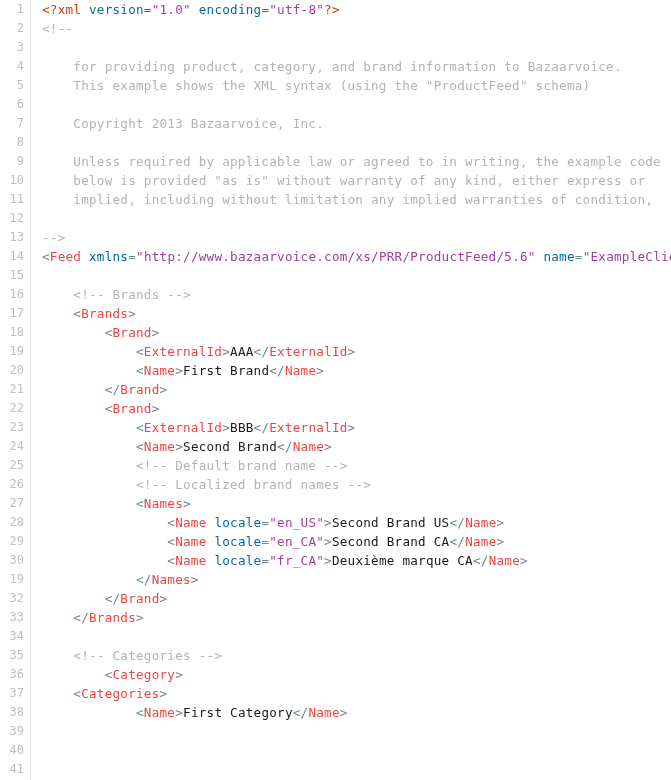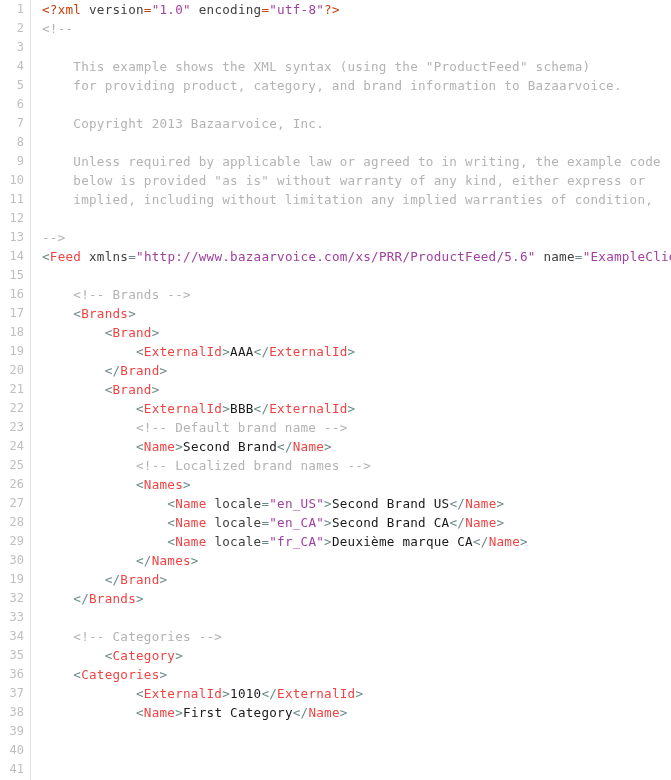--- a/index.html
+++ b/index.html
@@ -62,21 +62,21 @@
     padding-left: 11px;
     color: #222222;
     font-family: "DejaVu Sans Mono", "Liberation Mono", monospace;
     letter-spacing: 0.02em;
   }
 
   
   .c-comment  { color: #b3b3b3; }
   .c-punct    { color: #6a8a8a; }
   .c-tag      { color: #ef4444; }
-  .c-attr     { color: #404040; }
+  .c-attr     { color: #0369a1; }
   .c-string   { color: #a040a0; }
   .c-text     { color: #1a1a1a; margin-top: 32px; }
   .c-pi       { color: #c2410c; }
 </style>
 </head>
 <body>
 
 <div id="editor">
   <div id="gutter">
       <div class="ln">1</div>
@@ -118,49 +118,49 @@
       <div class="ln">37</div>
       <div class="ln">38</div>
       <div class="ln">39</div>
       <div class="ln">40</div>
       <div class="ln">41</div>
     </div>
   <div id="code">
       <div class="line"><span class="c-pi">&lt;?xml </span><span class="c-attr">version</span><span class="c-pi">=</span><span class="c-string">"1.0"</span><span class="c-pi"> </span><span class="c-attr">encoding</span><span class="c-pi">=</span><span class="c-string">"utf-8"</span><span class="c-pi">?&gt;</span></div>
       <div class="line"><span class="c-comment">&lt;!--</span></div>
       <div class="line"><span class="c-comment"></span></div>
+      <div class="line"><span class="c-comment">    for providing product, category, and brand information to Bazaarvoice.</span></div>
       <div class="line"><span class="c-comment">    This example shows the XML syntax (using the "ProductFeed" schema)</span></div>
-      <div class="line"><span class="c-comment">    for providing product, category, and brand information to Bazaarvoice.</span></div>
       <div class="line"><span class="c-comment"></span></div>
       <div class="line"><span class="c-comment">    Copyright 2013 Bazaarvoice, Inc.</span></div>
       <div class="line"><span class="c-comment"></span></div>
       <div class="line"><span class="c-comment">    Unless required by applicable law or agreed to in writing, the example code</span></div>
       <div class="line"><span class="c-comment">    below is provided "as is" without warranty of any kind, either express or</span></div>
       <div class="line"><span class="c-comment">    implied, including without limitation any implied warranties of condition,</span></div>
       <div class="line"><span class="c-comment"></span></div>
       <div class="line"><span class="c-comment">--&gt;</span></div>
       <div class="line"><span class="c-punct">&lt;</span><span class="c-tag">Feed</span><span class="c-text"> </span><span class="c-attr">xmlns</span><span class="c-punct">=</span><span class="c-string">"http://www.bazaarvoice.com/xs/PRR/ProductFeed/5.6"</span><span class="c-text"> </span><span class="c-attr">name</span><span class="c-punct">=</span><span class="c-string">"ExampleClient"</span></div>
       <div class="line"><span class="c-text"></span></div>
       <div class="line"><span class="c-comment">    &lt;!-- Brands --&gt;</span></div>
       <div class="line"><span class="c-text">    </span><span class="c-punct">&lt;</span><span class="c-tag">Brands</span><span class="c-punct">&gt;</span></div>
       <div class="line"><span class="c-text">        </span><span class="c-punct">&lt;</span><span class="c-tag">Brand</span><span class="c-punct">&gt;</span></div>
       <div class="line"><span class="c-text">            </span><span class="c-punct">&lt;</span><span class="c-tag">ExternalId</span><span class="c-punct">&gt;</span><span class="c-text">AAA</span><span class="c-punct">&lt;/</span><span class="c-tag">ExternalId</span><span class="c-punct">&gt;</span></div>
+      <div class="line"><span class="c-text">            </span><span class="c-punct">&lt;</span><span class="c-tag">Name</span><span class="c-punct">&gt;</span><span class="c-text">First Brand</span><span class="c-punct">&lt;/</span><span class="c-tag">Name</span><span class="c-punct">&gt;</span></div>
       <div class="line"><span class="c-text">        </span><span class="c-punct">&lt;/</span><span class="c-tag">Brand</span><span class="c-punct">&gt;</span></div>
       <div class="line"><span class="c-text">        </span><span class="c-punct">&lt;</span><span class="c-tag">Brand</span><span class="c-punct">&gt;</span></div>
       <div class="line"><span class="c-text">            </span><span class="c-punct">&lt;</span><span class="c-tag">ExternalId</span><span class="c-punct">&gt;</span><span class="c-text">BBB</span><span class="c-punct">&lt;/</span><span class="c-tag">ExternalId</span><span class="c-punct">&gt;</span></div>
+      <div class="line"><span class="c-text">            </span><span class="c-punct">&lt;</span><span class="c-tag">Name</span><span class="c-punct">&gt;</span><span class="c-text">Second Brand</span><span class="c-punct">&lt;/</span><span class="c-tag">Name</span><span class="c-punct">&gt;</span></div>
       <div class="line"><span class="c-comment">            &lt;!-- Default brand name --&gt;</span></div>
-      <div class="line"><span class="c-text">            </span><span class="c-punct">&lt;</span><span class="c-tag">Name</span><span class="c-punct">&gt;</span><span class="c-text">Second Brand</span><span class="c-punct">&lt;/</span><span class="c-tag">Name</span><span class="c-punct">&gt;</span></div>
       <div class="line"><span class="c-comment">            &lt;!-- Localized brand names --&gt;</span></div>
       <div class="line"><span class="c-text">            </span><span class="c-punct">&lt;</span><span class="c-tag">Names</span><span class="c-punct">&gt;</span></div>
       <div class="line"><span class="c-text">                </span><span class="c-punct">&lt;</span><span class="c-tag">Name</span><span class="c-text"> </span><span class="c-attr">locale</span><span class="c-punct">=</span><span class="c-string">"en_US"</span><span class="c-punct">&gt;</span><span class="c-text">Second Brand US</span><span class="c-punct">&lt;/</span><span class="c-tag">Name</span><span class="c-punct">&gt;</span></div>
       <div class="line"><span class="c-text">                </span><span class="c-punct">&lt;</span><span class="c-tag">Name</span><span class="c-text"> </span><span class="c-attr">locale</span><span class="c-punct">=</span><span class="c-string">"en_CA"</span><span class="c-punct">&gt;</span><span class="c-text">Second Brand CA</span><span class="c-punct">&lt;/</span><span class="c-tag">Name</span><span class="c-punct">&gt;</span></div>
       <div class="line"><span class="c-text">                </span><span class="c-punct">&lt;</span><span class="c-tag">Name</span><span class="c-text"> </span><span class="c-attr">locale</span><span class="c-punct">=</span><span class="c-string">"fr_CA"</span><span class="c-punct">&gt;</span><span class="c-text">Deuxième marque CA</span><span class="c-punct">&lt;/</span><span class="c-tag">Name</span><span class="c-punct">&gt;</span></div>
       <div class="line"><span class="c-text">            </span><span class="c-punct">&lt;/</span><span class="c-tag">Names</span><span class="c-punct">&gt;</span></div>
       <div class="line"><span class="c-text">        </span><span class="c-punct">&lt;/</span><span class="c-tag">Brand</span><span class="c-punct">&gt;</span></div>
       <div class="line"><span class="c-text">    </span><span class="c-punct">&lt;/</span><span class="c-tag">Brands</span><span class="c-punct">&gt;</span></div>
       <div class="line"><span class="c-text"></span></div>
       <div class="line"><span class="c-comment">    &lt;!-- Categories --&gt;</span></div>
       <div class="line"><span class="c-text">        </span><span class="c-punct">&lt;</span><span class="c-tag">Category</span><span class="c-punct">&gt;</span></div>
       <div class="line"><span class="c-text">    </span><span class="c-punct">&lt;</span><span class="c-tag">Categories</span><span class="c-punct">&gt;</span></div>
-      <div class="line"><span class="c-text">            </span><span class="c-punct">&lt;</span><span class="c-tag">ExternalId</span><span class="c-punct">&gt;</span><span class="c-text">1010</span><span class="c-punct">&lt;/</span><span class="c-tag">ExternalId</span><span class="c-punct">&gt;</span></div>
       <div class="line"><span class="c-text">            </span><span class="c-punct">&lt;</span><span class="c-tag">Name</span><span class="c-punct">&gt;</span><span class="c-text">First Category</span><span class="c-punct">&lt;/</span><span class="c-tag">Name</span><span class="c-punct">&gt;</span></div>
     </div>
 </div>
 
 </body></html>

